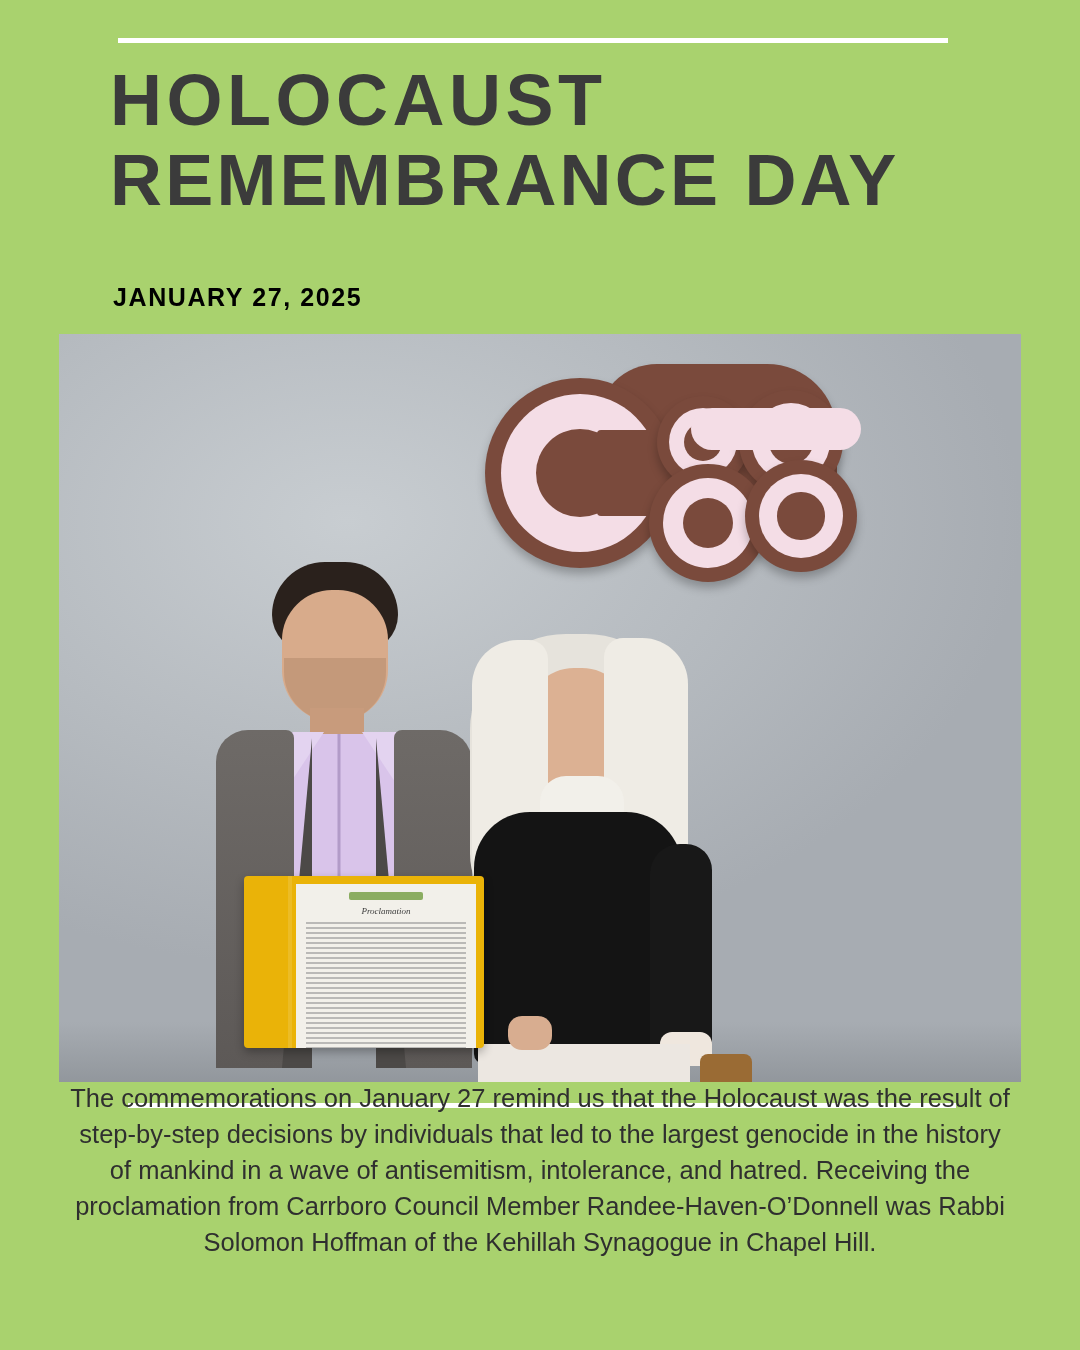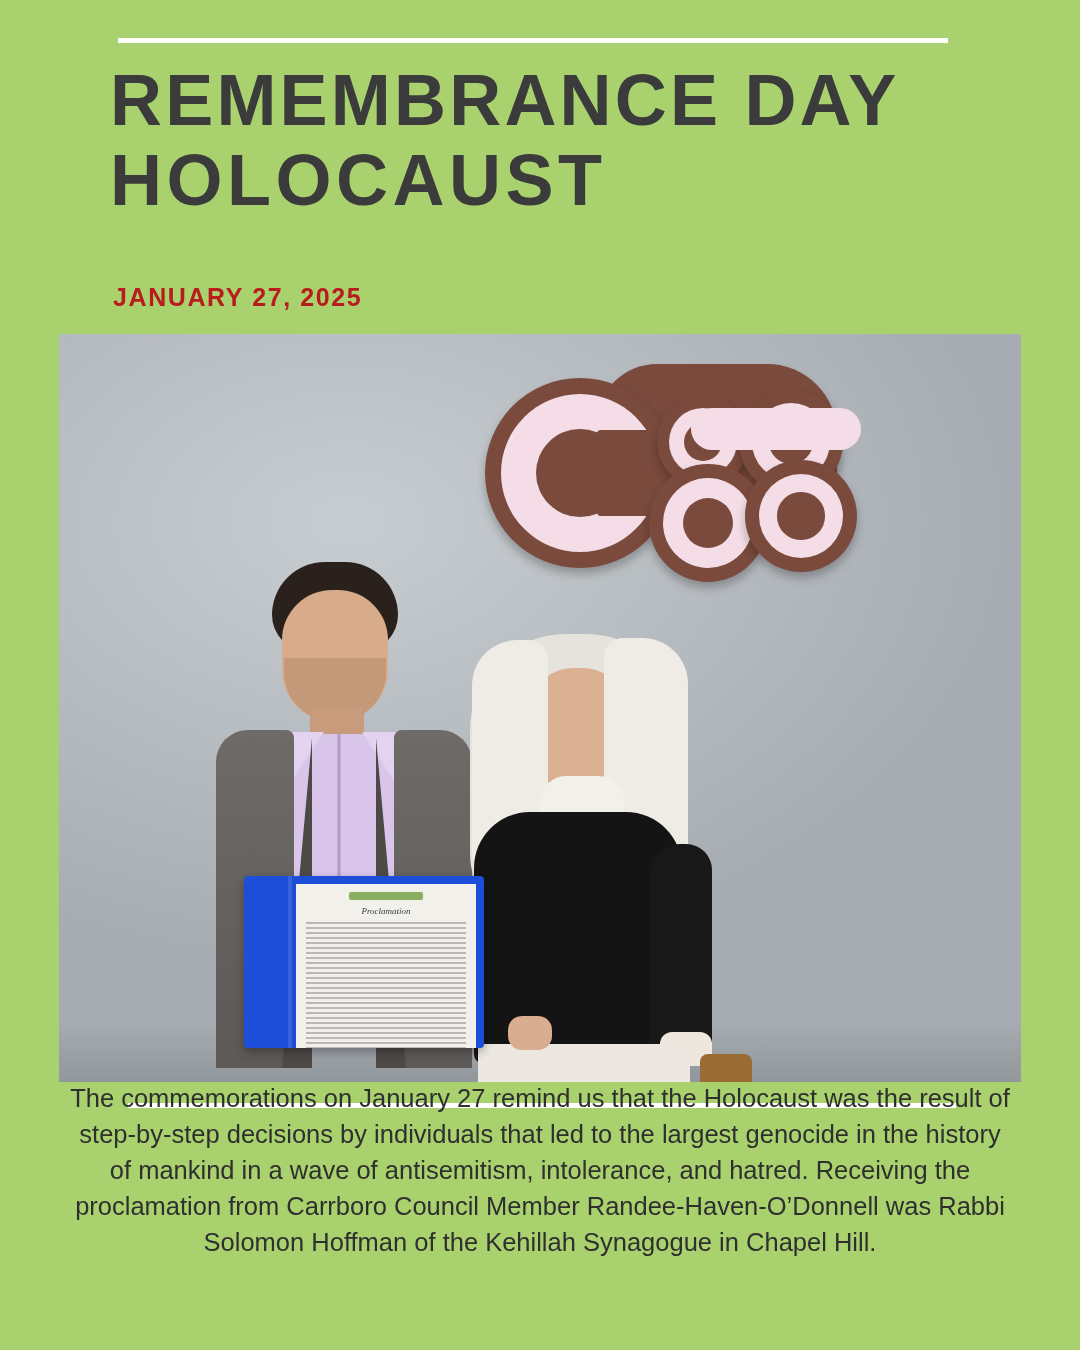--- a/index.html
+++ b/index.html
@@ -49,21 +49,21 @@
   .title-line.l2 { letter-spacing: 3.2px; }
 
   
   .date {
     position: absolute;
     left: 113px;
     top: 283px;
     font-size: 25px;
     font-weight: bold;
     letter-spacing: 1.6px;
-    color: #b91c1c;
+    color: #000000;
   }
 
   
   .photo {
     position: absolute;
     left: 59px;
     top: 334px;
     width: 962px;
     height: 748px;
     overflow: hidden;
@@ -244,21 +244,21 @@
     background: #9a6b34; border-radius: 8px;
   }
 
   
   .folder {
     position: absolute;
     left: 185px;
     top: 542px;
     width: 240px;
     height: 172px;
-    background: #1d4ed8;
+    background: #eab308;
     border-radius: 4px;
     box-shadow: 0 4px 10px rgba(0,0,0,0.3);
     overflow: hidden;
   }
   .folder .paper {
     position: absolute;
     left: 52px; top: 8px; right: 8px; bottom: 0;
     background: #f2f0ea;
   }
   .folder .paper .seal {
@@ -310,22 +310,22 @@
   }
 </style>
 </head>
 <body>
 
 <div class="poster">
 
   <div class="top-rule"></div>
 
   <div class="title-block">
+    <div class="title-line l1">HOLOCAUST</div>
     <div class="title-line l2">REMEMBRANCE DAY</div>
-    <div class="title-line l1">HOLOCAUST</div>
   </div>
 
   <div class="date">JANUARY 27, 2025</div>
 
   <div class="photo">
     <div class="wall"></div>
 
     <div class="logo">
       <div class="lg-blob"></div>
       <div class="ring lg-c">

